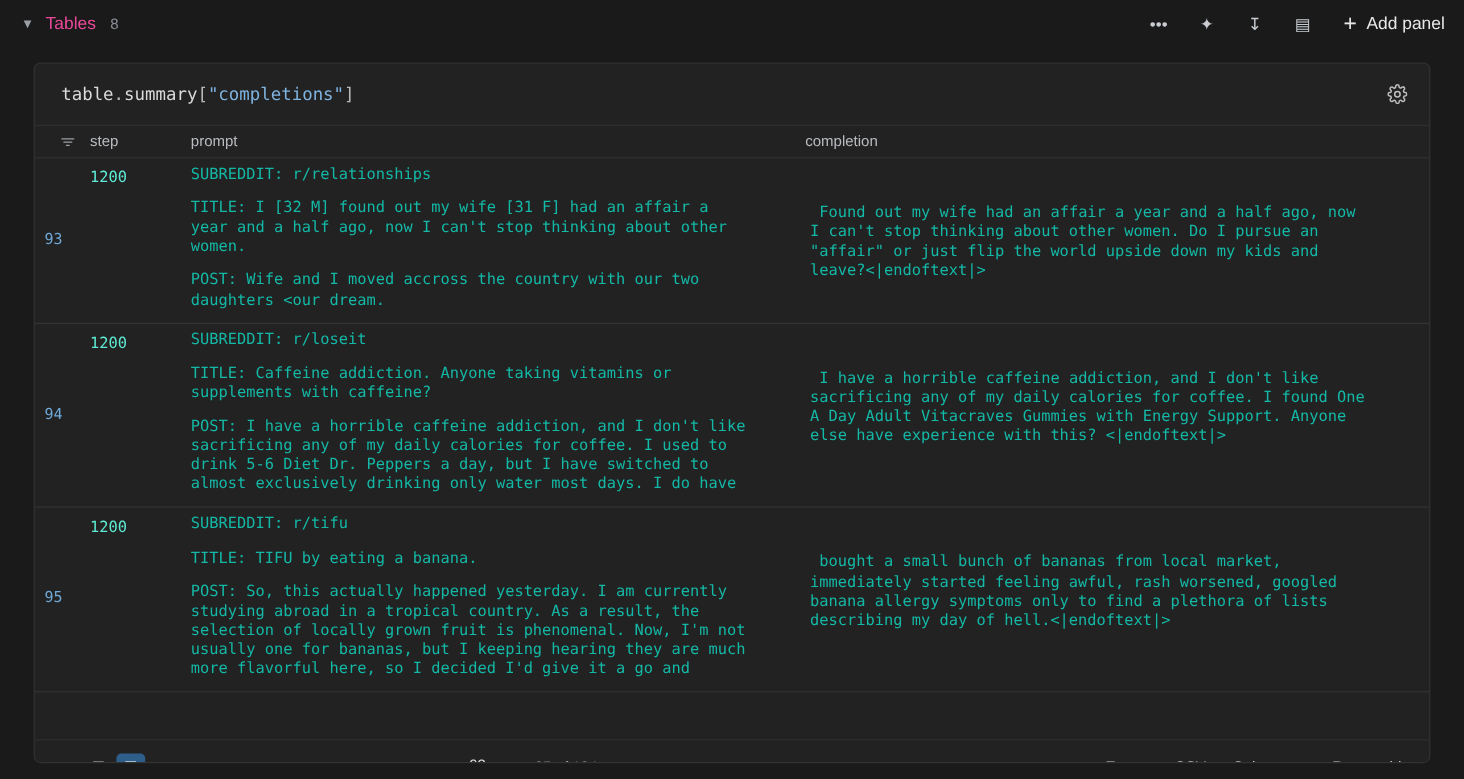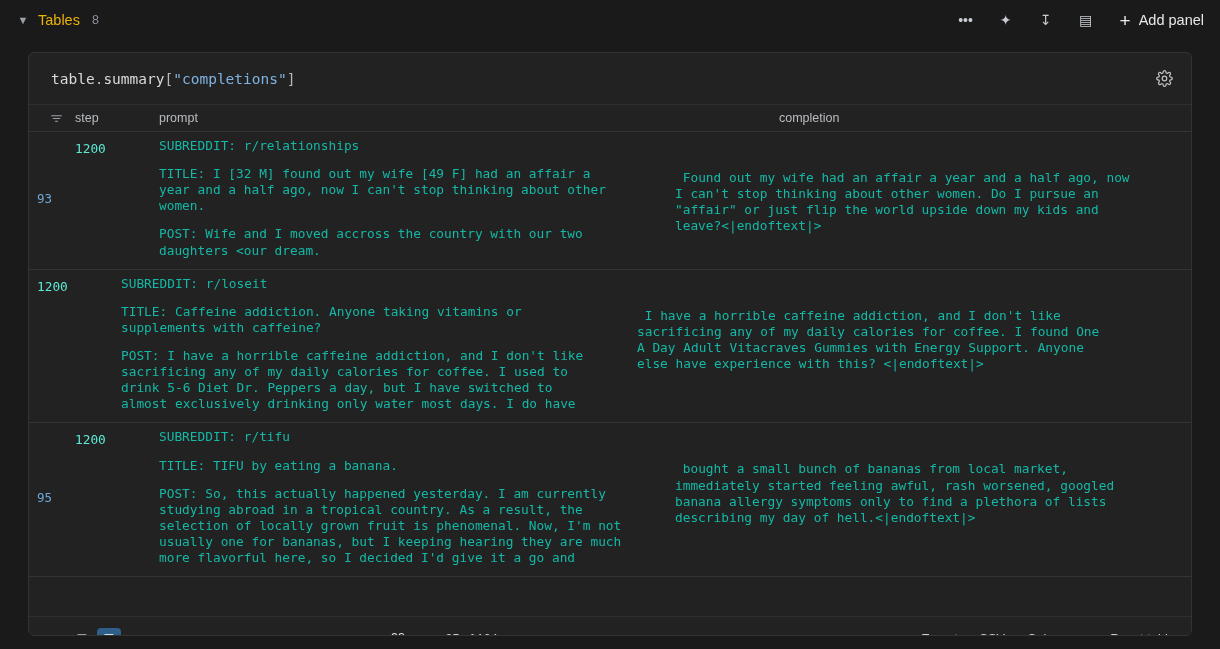--- a/index.html
+++ b/index.html
@@ -22,21 +22,21 @@
   }
   .topbar-left { display: flex; align-items: center; gap: 8px; }
   .chevron {
     width: 14px; height: 14px;
     display: inline-flex; align-items: center; justify-content: center;
     color: #9aa0a6; font-size: 11px;
     cursor: pointer;
   }
   .panel-title {
     font-size: 14.5px;
-    color: #eab308;
+    color: #ec4899;
     font-weight: 400;
     text-align: right;
   }
   .panel-count {
     font-size: 12.5px;
     color: #8a8f98;
     margin-left: 4px;
   }
   .topbar-right {
     margin-left: auto;
@@ -109,21 +109,21 @@
     display: flex;
     align-items: center;
     height: 27px;
     border-bottom: 1px solid #343434;
     font-size: 12.5px;
     color: #b9bcc1;
     padding-left: 8px;
   }
   .col-filter { width: 38px; display: flex; justify-content: center; color: #9aa0a6; cursor: pointer; }
   .col-step   { width: 84px; }
-  .col-prompt { width: 620px; }
+  .col-prompt { width: 512px; }
   .col-compl  { flex: 1; }
 
   .tbody {
     flex: 1;
     overflow: hidden;
   }
   .trow {
     display: flex;
     border-bottom: 1px solid #343434;
     padding: 6px 0 10px 8px;
@@ -267,35 +267,36 @@
       <div class="col-compl">completion</div>
     </div>
 
     <div class="tbody">
 
       <div class="trow">
         <div class="cell-index">93</div>
         <div class="cell-step">1200</div>
         <div class="cell-prompt">
           <p class="mono para">SUBREDDIT: r/relationships</p>
-          <p class="mono para">TITLE: I [32 M] found out my wife [49 F] had an affair a
+          <p class="mono para">TITLE: I [32 M] found out my wife [31 F] had an affair a
 year and a half ago, now I can't stop thinking about other
 women.</p>
           <p class="mono para">POST: Wife and I moved accross the country with our two
 daughters &lt;our dream.</p>
         </div>
         <div class="cell-compl">
           <p class="mono para"> Found out my wife had an affair a year and a half ago, now
 I can't stop thinking about other women. Do I pursue an
 "affair" or just flip the world upside down my kids and
 leave?&lt;|endoftext|&gt;</p>
         </div>
       </div>
 
       <div class="trow">
+        <div class="cell-index">94</div>
         <div class="cell-step">1200</div>
         <div class="cell-prompt">
           <p class="mono para">SUBREDDIT: r/loseit</p>
           <p class="mono para">TITLE: Caffeine addiction. Anyone taking vitamins or
 supplements with caffeine?</p>
           <p class="mono para">POST: I have a horrible caffeine addiction, and I don't like
 sacrificing any of my daily calories for coffee. I used to
 drink 5-6 Diet Dr. Peppers a day, but I have switched to
 almost exclusively drinking only water most days. I do have</p>
         </div>

